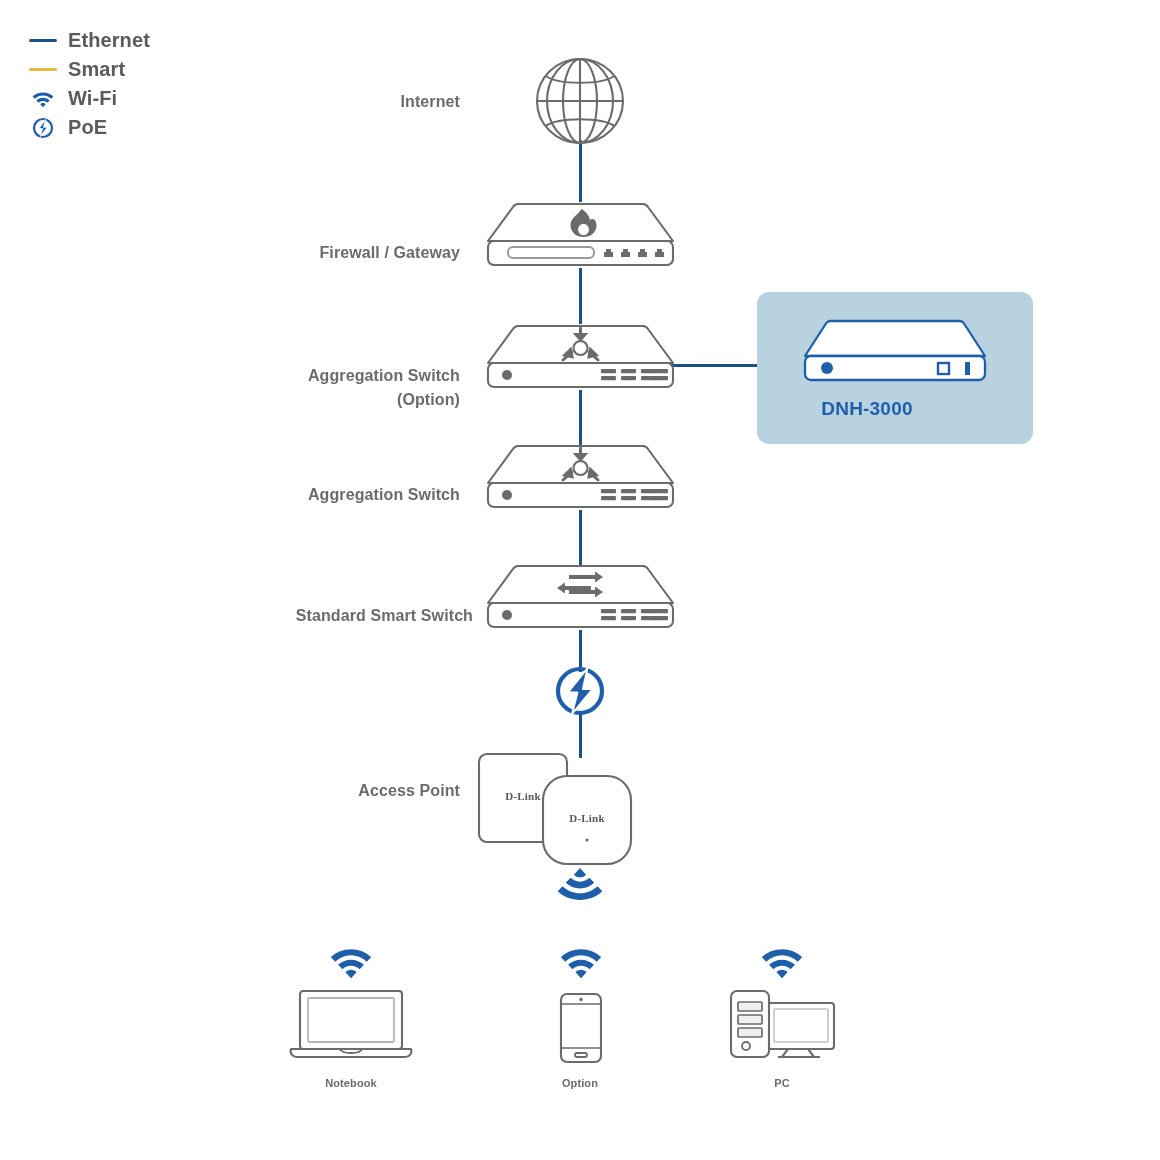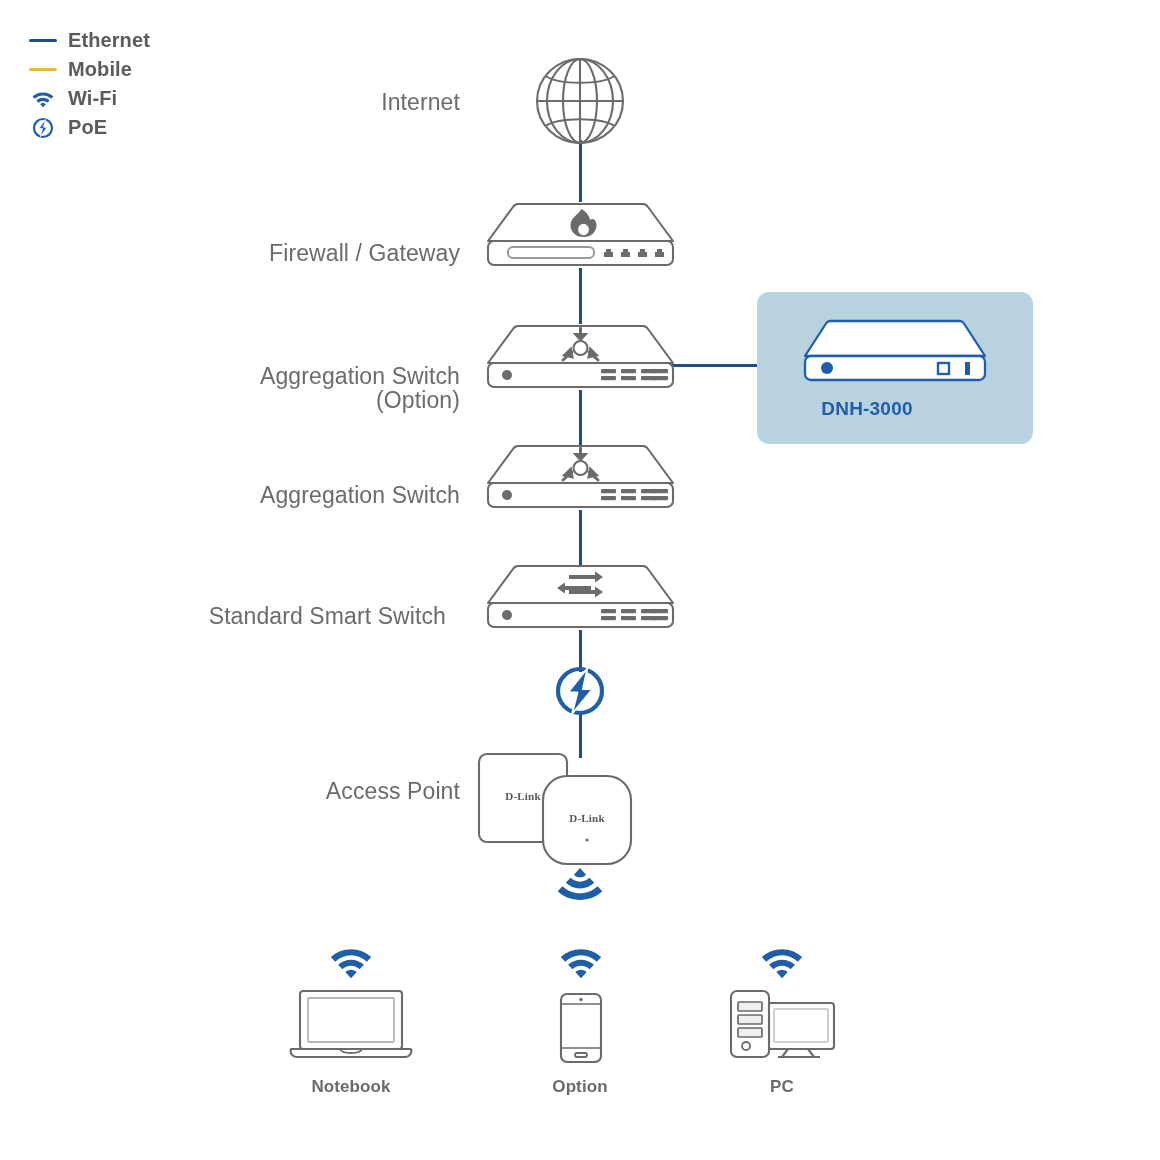--- a/index.html
+++ b/index.html
@@ -20,21 +20,21 @@
   .legend-swatch{width:30px;display:flex;align-items:center;justify-content:center;}
   .legend-line{display:block;width:28px;height:3px;border-radius:2px;}
   .legend-label{
     margin-left:10px;font-size:20px;color:#5b5b5b;font-weight:600;
     letter-spacing:.1px;white-space:nowrap;
   }
 
   
   .row-label{
     position:absolute;text-align:right;
-    font-size:23px;font-weight:400;color:#6b6b6b;
+    font-size:16px;font-weight:700;color:#6b6b6b;
     line-height:24px;letter-spacing:.1px;
   }
 
   
   .vlink{position:absolute;width:3px;background:#1d5186;}
   .hlink{position:absolute;height:3px;background:#1d5186;}
 
   
   .node{position:absolute;}
   .node svg{display:block;overflow:visible;}
@@ -46,21 +46,21 @@
   }
   .dnh-caption{
     position:absolute;left:757px;top:398px;width:220px;
     text-align:center;font-size:19px;font-weight:700;color:#1f5fa9;
     letter-spacing:.2px;
   }
 
   
   .client-caption{
     position:absolute;width:200px;text-align:center;
-    font-size:17px;font-weight:700;color:#6b6b6b;letter-spacing:.1px;
+    font-size:11px;font-weight:700;color:#6b6b6b;letter-spacing:.1px;
   }
 
   .dlink-mark{
     font-family:"Liberation Serif", serif;
     font-weight:700;fill:#58585a;letter-spacing:.2px;
   }
 </style>
 </head>
 <body>
 
@@ -72,21 +72,21 @@
       <span class="legend-swatch">
         <span class="legend-line" style="background:#1d5186"></span>
       </span>
       <span class="legend-label">Ethernet</span>
     </div>
 
     <div class="legend-row">
       <span class="legend-swatch">
         <span class="legend-line" style="background:#e8b93c"></span>
       </span>
-      <span class="legend-label">Mobile</span>
+      <span class="legend-label">Smart</span>
     </div>
 
     <div class="legend-row">
       <span class="legend-swatch">
         <svg width="24" height="19" viewBox="0 0 24 19">
           <path d="M12 3.4c4.0 0 7.7 1.5 10.4 4.0l-2.2 2.3C17.9 7.6 15.1 6.4 12 6.4S6.1 7.6 3.8 9.7L1.6 7.4C4.3 4.9 8.0 3.4 12 3.4z" fill="#1f5fa9"></path>
           <path d="M12 8.8c2.6 0 4.9 1.0 6.6 2.6l-2.2 2.3c-1.2-1.1-2.7-1.8-4.4-1.8s-3.2.7-4.4 1.8l-2.2-2.3C7.1 9.8 9.4 8.8 12 8.8z" fill="#1f5fa9"></path>
           <path d="M12 14.0c1.1 0 2.1.5 2.8 1.2L12 18.2l-2.8-3.0c.7-.7 1.7-1.2 2.8-1.2z" fill="#1f5fa9"></path>
         </svg>
       </span>
@@ -221,21 +221,21 @@
       </g>
       <g transform="translate(80,4)">
         <circle cx="17.5" cy="21" r="7" fill="#ffffff" stroke="#6b6b6b" stroke-width="2.1"></circle>
         <path d="M17.5 1 v8 M17.5 12.5 l-4.5 -5 h9 z" stroke="#6b6b6b" stroke-width="3" fill="#6b6b6b" stroke-linecap="round"></path>
         <path d="M0 33 l9 -8 M7.5 22.5 l1.5 7.2 l-7.2 -1.5 z" stroke="#6b6b6b" stroke-width="3" fill="#6b6b6b" stroke-linecap="round"></path>
         <path d="M35 33 l-9 -8 M27.5 22.5 l-1.5 7.2 l7.2 -1.5 z" stroke="#6b6b6b" stroke-width="3" fill="#6b6b6b" stroke-linecap="round"></path>
       </g>
     </svg>
   </div>
 
-  <div class="row-label" style="left:136px;top:604px;width:310px;">
+  <div class="row-label" style="left:163px;top:604px;width:310px;">
     <span>Standard Smart Switch</span>
   </div>
 
   <div class="node" style="left:483px;top:563px;">
     <svg width="195" height="68" viewBox="0 0 195 68">
       <path d="M35 3 H160 a6 6 0 0 1 5 3 L190 40 H5 L30 6 a6 6 0 0 1 5 -3 Z" fill="#ffffff" stroke="#6b6b6b" stroke-width="2.1" stroke-linejoin="round"></path>
       <rect x="5" y="40" width="185" height="24" rx="6" fill="#ffffff" stroke="#6b6b6b" stroke-width="2.1"></rect>
       <circle cx="24" cy="52" r="5" fill="#6b6b6b"></circle>
       <g fill="#6b6b6b">
         <rect x="118" y="46" width="15" height="4.3" rx="1"></rect>

